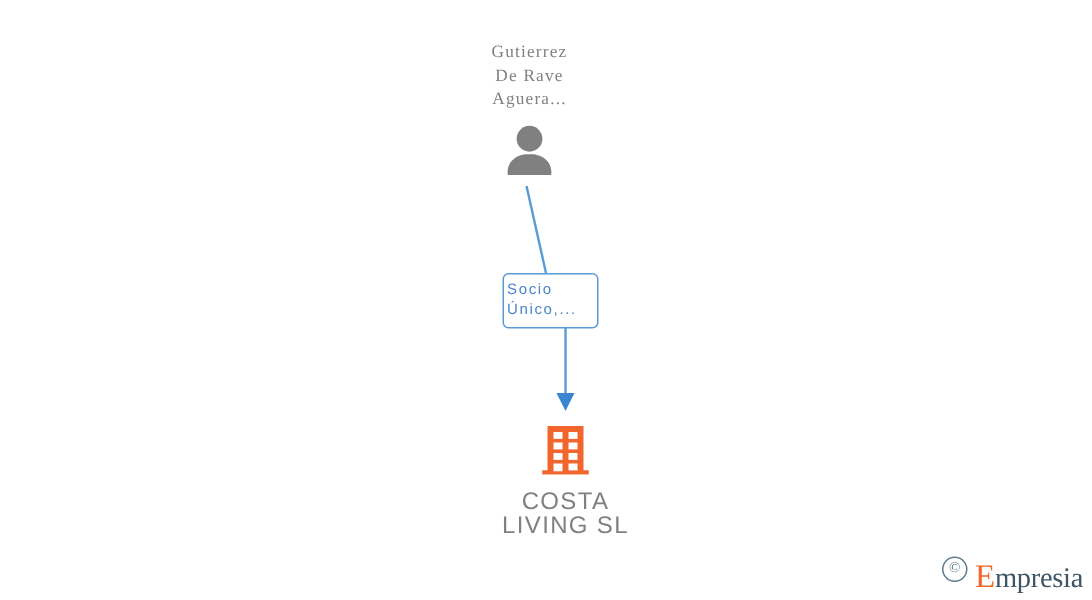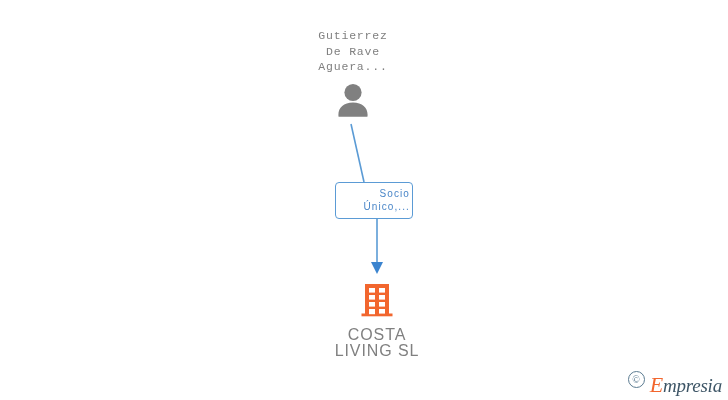--- a/index.html
+++ b/index.html
@@ -36,39 +36,39 @@
     top: 28px;
     width: 100px;
     text-align: center;
   }
   .person-label {
     font-size: 11.5px;
     line-height: 15.5px;
     color: #808080;
     letter-spacing: 0.8px;
     white-space: pre-line;
-    font-family: Liberation Mono, monospace;
+    font-family: Liberation Serif, serif;
   }
   .person-icon-wrap {
     margin-top: 8px;
     display: flex;
     justify-content: center;
   }
 
   
   .relation-box {
     position: absolute;
     left: 335px;
     top: 182px;
     width: 58px;
-    padding: 4px 2px 5px 16px;
+    padding: 4px 2px 5px 2px;
     border: 1px solid #5b9bd5;
     border-radius: 4px;
     background: #ffffff;
-    text-align: right;
+    text-align: left;
     box-sizing: content-box;
   }
   .relation-text {
     font-size: 10px;
     line-height: 13px;
     color: #4a86c8;
     letter-spacing: 1.1px;
     white-space: pre-line;
     font-family: "Liberation Sans", sans-serif;
   }
@@ -112,21 +112,20 @@
     height: 15px;
     border: 1.4px solid #5b7b91;
     border-radius: 50%;
     color: #5b7b91;
     font-size: 10px;
     line-height: 1;
     font-family: "Liberation Serif", serif;
   }
   .brand-word {
     font-family: "Liberation Serif", serif;
-    font-style: italic;
     font-size: 19px;
     line-height: 19px;
     letter-spacing: -0.2px;
     color: #3d5566;
     margin-top: 11px;
   }
   .brand-word .brand-initial {
     color: #f2662e;
     font-size: 22px;
   }

